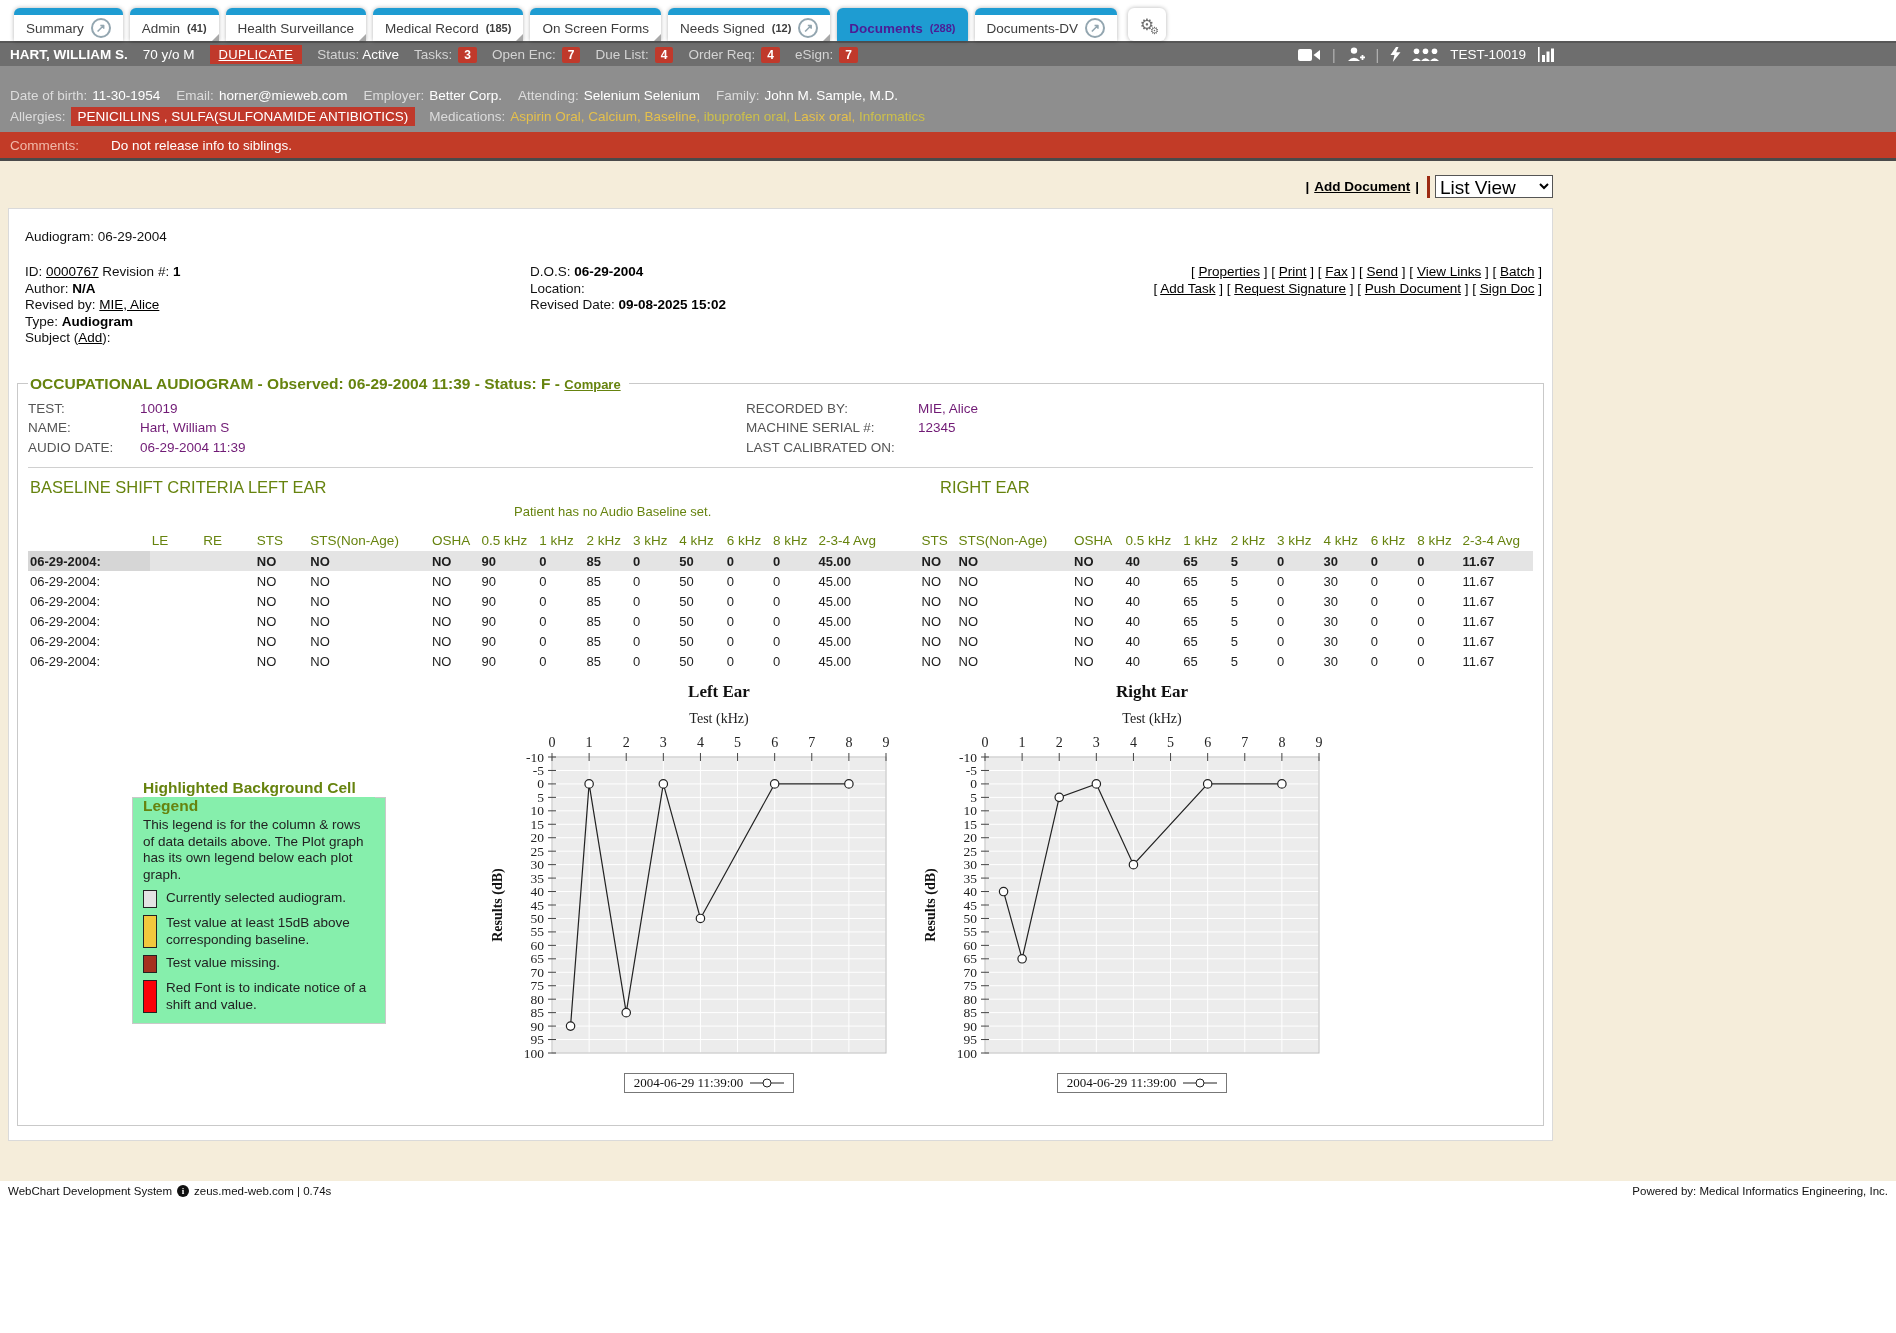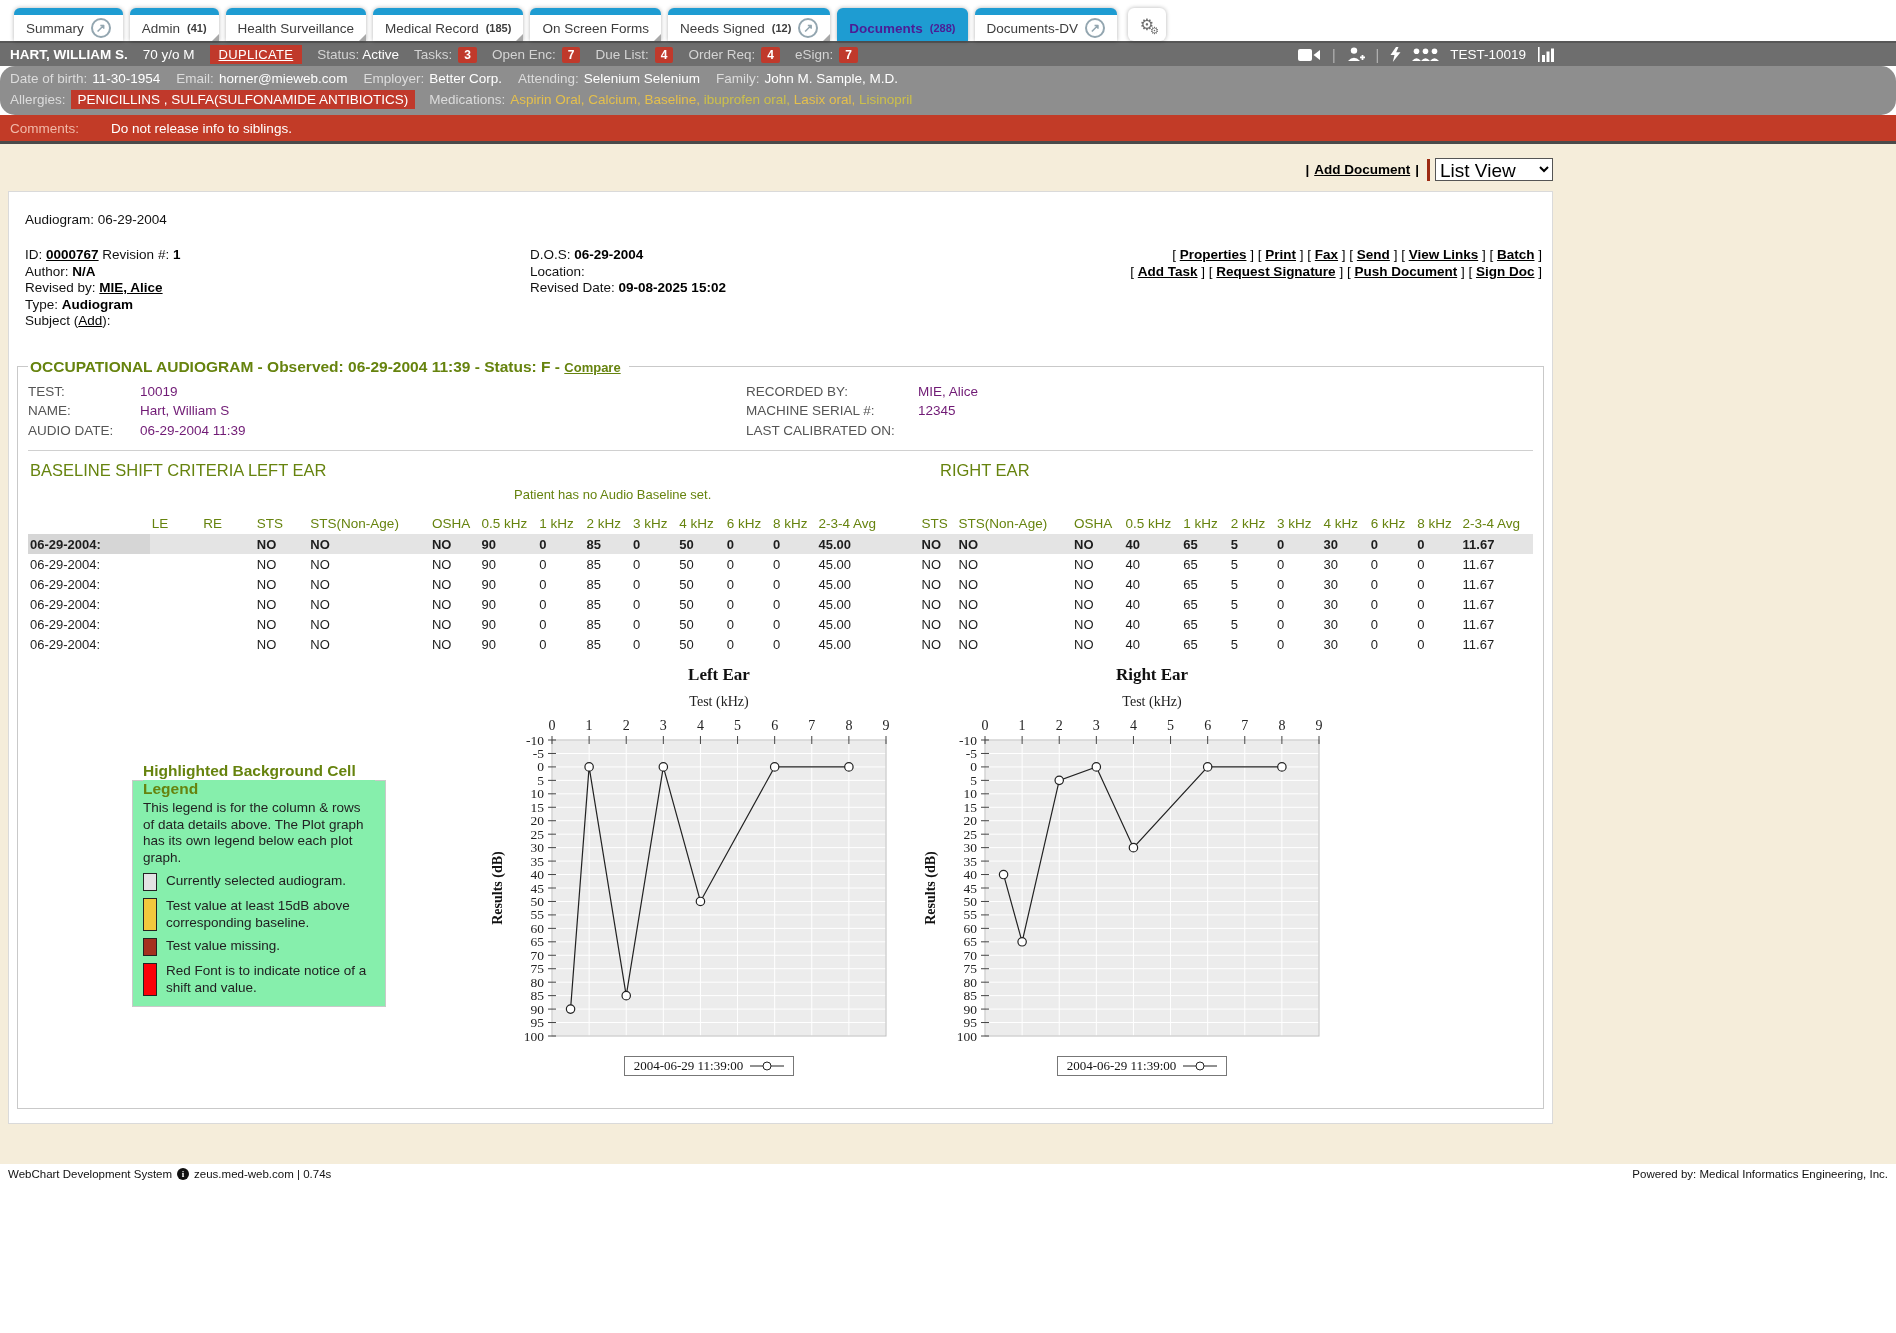--- a/index.html
+++ b/index.html
@@ -30,21 +30,21 @@
   .pb-inner { width:1565px; display:flex; align-items:center; gap:15px; padding:0 10px; }
   .pname { font-weight:bold; }
   .dup { background:#c0392b; text-decoration:underline; padding:2px 9px; font-size:13px; letter-spacing:.3px; cursor:pointer; }
   .lab { color:#d4d4d4; }
   .counter { display:flex; align-items:center; }
   .badge { background:#c0392b; color:#fff; font-weight:bold; font-size:12px; padding:1px 6px; border-radius:2px; margin-left:6px; cursor:pointer; }
   .pb-icons { margin-left:auto; display:flex; align-items:center; gap:11px; }
   .sep { color:#b5b5b5; font-size:14px; }
   .pb-icons svg { display:block; cursor:pointer; }
   
-  .infobar { background:#8e8e8e; color:#fff; font-size:13.5px; padding:2px 0 5px;border-radius:15px; }
+  .infobar { background:#8e8e8e; color:#fff; font-size:13.5px; padding:19px 0 5px; }
   .info-row { width:1565px; padding:3px 10px 1px; display:flex; align-items:center; white-space:nowrap; }
   .pair { margin-right:16px; }
   .ilab { color:#dcdcdc; margin-right:5px; }
   .ival { color:#fff; }
   .allergybox { background:#c0392b; padding:2px 7px; margin-right:14px; cursor:pointer; }
   
   .commentsbar { background:#c23b27; border-bottom:3px solid #4a4a4a; height:29px; display:flex; align-items:center;
          font-size:13.5px; color:#fff; }
   .cb-label { color:#f0b9a9; margin:0 32px 0 10px; }
   
@@ -55,21 +55,21 @@
   .adddoc { font-weight:bold; text-decoration:underline; color:#000; cursor:pointer; }
   .redbar { width:3px; height:22px; background:#9c2a12; margin-left:3px; }
   select.viewsel { height:23px; width:118px; font-size:19px; border:1px solid #555; background:#fff; font-family:inherit; }
   .card { width:1545px; margin:0 0 0 8px; background:#fff; border:1px solid #dadada; padding:12px 8px 14px; }
   .breadcrumb { font-size:13.5px; margin:8px 0 20px 8px; }
   .metarow { display:flex; margin-left:8px; font-size:13.5px; line-height:16.5px; }
   .metaleft { width:505px; }
   .metamid { flex:1; }
   .metaright { text-align:right; white-space:nowrap; padding-right:2px; }
   .metarow b { color:#000; }
-  a.dlink { color:#000; text-decoration:underline; font-weight:bold; cursor:pointer; }
+  a.dlink { color:#000; text-decoration:underline; font-weight:normal; cursor:pointer; }
   .bracket { color:#000; }
   
   fieldset.audio { margin:28px 0 0; border:1px solid #c9c9c9; padding:2px 10px 14px; }
   legend.sect { font-size:15.5px; font-weight:bold; color:#66830e; padding:0 8px 0 2px; }
   legend.sect a { color:#66830e; font-size:13px; text-decoration:underline; cursor:pointer; }
   .infogrid { display:flex; font-size:13.5px; line-height:19.5px; padding:4px 0 10px; border-bottom:1px solid #d0d0d0; }
   .ig-left { width:718px; display:grid; grid-template-columns:112px auto; }
   .ig-right { display:grid; grid-template-columns:172px auto; }
   .iglab { color:#555; } .igval { color:#701a75; }
   .baseline-row { position:relative; margin-top:10px; height:22px; }
@@ -215,21 +215,21 @@
       <span class="pair"><span class="ilab">Date of birth:</span><span class="ival">11-30-1954</span></span>
       <span class="pair"><span class="ilab">Email:</span><span class="ival">horner@mieweb.com</span></span>
       <span class="pair"><span class="ilab">Employer:</span><span class="ival">Better Corp.</span></span>
       <span class="pair"><span class="ilab">Attending:</span><span class="ival">Selenium Selenium</span></span>
       <span class="pair"><span class="ilab">Family:</span><span class="ival">John M. Sample, M.D.</span></span>
     </div>
   <div class="info-row">
     <span class="ilab">Allergies:</span>
     <span class="allergybox">PENICILLINS , SULFA(SULFONAMIDE ANTIBIOTICS)</span>
     <span class="ilab">Medications:</span>
-    <span id="meds"><span style="color: rgb(229, 192, 76);">Aspirin Oral, </span><span style="color: rgb(229, 192, 76);">Calcium, </span><span style="color: rgb(229, 192, 76);">Baseline, </span><span style="color: rgb(205, 192, 74);">ibuprofen oral, </span><span style="color: rgb(229, 192, 76);">Lasix oral, </span><span style="color: rgb(205, 192, 74);">Lisinopril</span></span>
+    <span id="meds"><span style="color: rgb(229, 192, 76);">Aspirin Oral, </span><span style="color: rgb(229, 192, 76);">Calcium, </span><span style="color: rgb(229, 192, 76);">Baseline, </span><span style="color: rgb(205, 192, 74);">ibuprofen oral, </span><span style="color: rgb(229, 192, 76);">Lasix oral, </span><span style="color: rgb(205, 192, 74);">Informatics</span></span>
   </div>
 </div>
 
 <div class="commentsbar">
   <span class="cb-label">Comments:</span>
   <span>Do not release info to siblings.</span>
 </div>
 
 <div class="main">
   <div class="toolbar">

